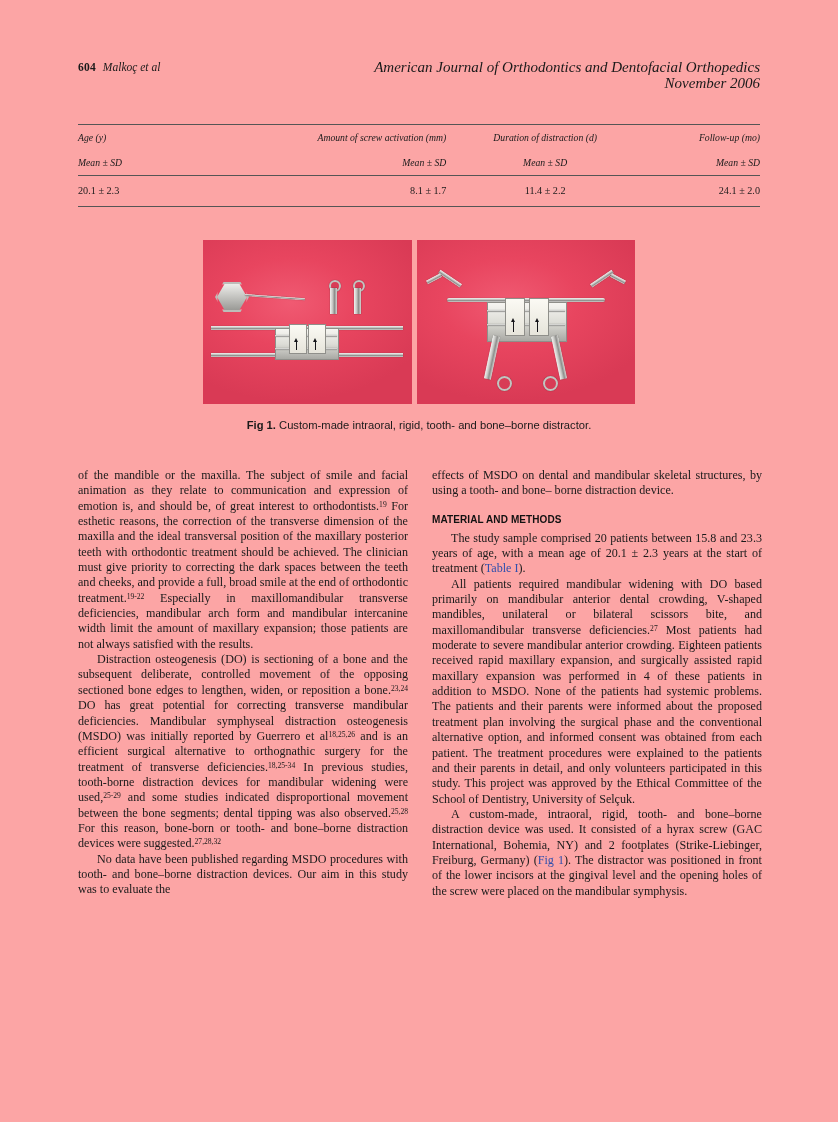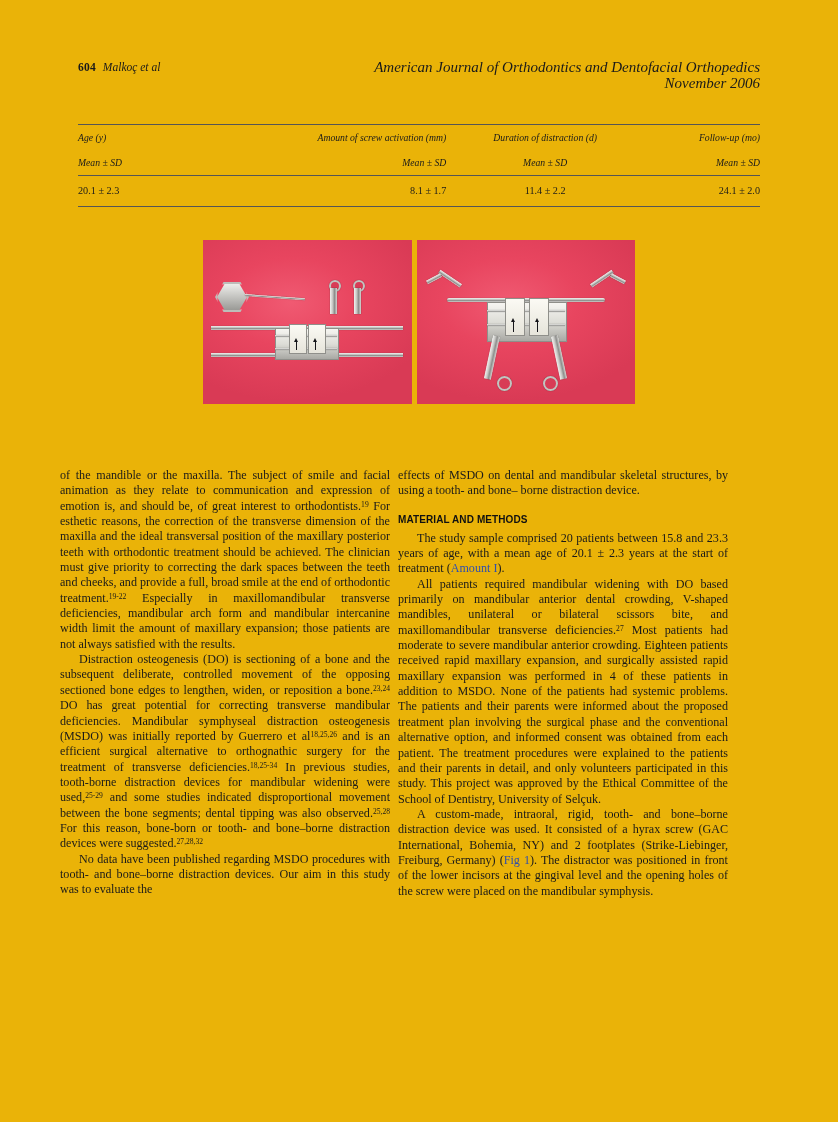--- a/index.html
+++ b/index.html
@@ -8,21 +8,21 @@
     background: #ffffff;
   }
   body {
     font-family: "Liberation Serif", "DejaVu Serif", serif;
     color: #1a1a1a;
   }
   .page {
     position: relative;
     width: 838px;
     height: 1122px;
-    background: #eab308;
+    background: #fca5a5;
     overflow: hidden;
     box-sizing: border-box;
   }
 
   
   .runhead {
     position: absolute;
     left: 78px;
     top: 60px;
     width: 682px;
@@ -203,25 +203,25 @@
     font-size: 11.2px;
     line-height: 15px;
     color: #1a1a1a;
     white-space: nowrap;
   }
   .fig-caption .fc-label { font-weight: bold; }
 
   
   .columns {
     position: absolute;
-    left: 60px;
+    left: 78px;
     top: 468px;
     width: 684px;
     display: flex;
-    gap: 8px;
+    gap: 24px;
   }
   .col {
     width: 330px;
     flex: 0 0 330px;
   }
   .col p {
     margin: 0;
     font-size: 12.1px;
     line-height: 15.35px;
     text-align: justify;
@@ -349,39 +349,43 @@
         <div class="arrow-up" style="left:118px; top:78px;"></div>
         <div class="arrow-stem" style="left:120px; top:82px; height:10px;"></div>
 
         <div class="metal-v" style="left:76px; top:96px; width:7px; height:44px; transform:rotate(12deg); transform-origin:top center;"></div>
         <div class="ring" style="left:80px; top:136px; width:11px; height:11px;"></div>
         <div class="metal-v" style="left:134px; top:96px; width:7px; height:44px; transform:rotate(-12deg); transform-origin:top center;"></div>
         <div class="ring" style="left:126px; top:136px; width:11px; height:11px;"></div>
       </div>
     </div>
 
+    <div class="fig-caption">
+      <span class="fc-label">Fig 1.</span>
+      <span>Custom-made intraoral, rigid, tooth- and bone–borne distractor.</span>
+    </div>
   </div>
 
   <div class="columns">
 
     <div class="col">
       <div id="left-col-paras">
           <p><span>of the mandible or the maxilla. The subject of smile and facial animation as they relate to communication and expression of emotion is, and should be, of great interest to orthodontists.</span><sup>19</sup><span> For esthetic reasons, the correction of the transverse dimension of the maxilla and the ideal transversal position of the maxillary posterior teeth with orthodontic treatment should be achieved. The clinician must give priority to correcting the dark spaces between the teeth and cheeks, and provide a full, broad smile at the end of orthodontic treatment.</span><sup>19-22</sup><span> Especially in maxillomandibular transverse deficiencies, mandibular arch form and mandibular intercanine width limit the amount of maxillary expansion; those patients are not always satisfied with the results.</span></p>
           <p class="indent"><span>Distraction osteogenesis (DO) is sectioning of a bone and the subsequent deliberate, controlled movement of the opposing sectioned bone edges to lengthen, widen, or reposition a bone.</span><sup>23,24</sup><span> DO has great potential for correcting transverse mandibular deficiencies. Mandibular symphyseal distraction osteogenesis (MSDO) was initially reported by Guerrero et al</span><sup>18,25,26</sup><span> and is an efficient surgical alternative to orthognathic surgery for the treatment of transverse deficiencies.</span><sup>18,25-34</sup><span> In previous studies, tooth-borne distraction devices for mandibular widening were used,</span><sup>25-29</sup><span> and some studies indicated disproportional movement between the bone segments; dental tipping was also observed.</span><sup>25,28</sup><span> For this reason, bone-born or tooth- and bone–borne distraction devices were suggested.</span><sup>27,28,32</sup></p>
           <p class="indent"><span>No data have been published regarding MSDO procedures with tooth- and bone–borne distraction devices. Our aim in this study was to evaluate the</span></p>
         </div>
     </div>
 
     <div class="col">
       <div id="right-col-lead">
           <p><span>effects of MSDO on dental and mandibular skeletal structures, by using a tooth- and bone– borne distraction device.</span></p>
         </div>
       <div class="section-head">MATERIAL AND METHODS</div>
       <div id="right-col-paras">
-          <p class="indent"><span>The study sample comprised 20 patients between 15.8 and 23.3 years of age, with a mean age of 20.1 ± 2.3 years at the start of treatment (</span><span class="xref">Amount I</span><span>).</span></p>
+          <p class="indent"><span>The study sample comprised 20 patients between 15.8 and 23.3 years of age, with a mean age of 20.1 ± 2.3 years at the start of treatment (</span><span class="xref">Table I</span><span>).</span></p>
           <p class="indent"><span>All patients required mandibular widening with DO based primarily on mandibular anterior dental crowding, V-shaped mandibles, unilateral or bilateral scissors bite, and maxillomandibular transverse deficiencies.</span><sup>27</sup><span> Most patients had moderate to severe mandibular anterior crowding. Eighteen patients received rapid maxillary expansion, and surgically assisted rapid maxillary expansion was performed in 4 of these patients in addition to MSDO. None of the patients had systemic problems. The patients and their parents were informed about the proposed treatment plan involving the surgical phase and the conventional alternative option, and informed consent was obtained from each patient. The treatment procedures were explained to the patients and their parents in detail, and only volunteers participated in this study. This project was approved by the Ethical Committee of the School of Dentistry, University of Selçuk.</span></p>
           <p class="indent"><span>A custom-made, intraoral, rigid, tooth- and bone–borne distraction device was used. It consisted of a hyrax screw (GAC International, Bohemia, NY) and 2 footplates (Strike-Liebinger, Freiburg, Germany) (</span><span class="xref">Fig 1</span><span>). The distractor was positioned in front of the lower incisors at the gingival level and the opening holes of the screw were placed on the mandibular symphysis.</span></p>
         </div>
     </div>
 
   </div>
 
 </div>
 
 </body></html>

